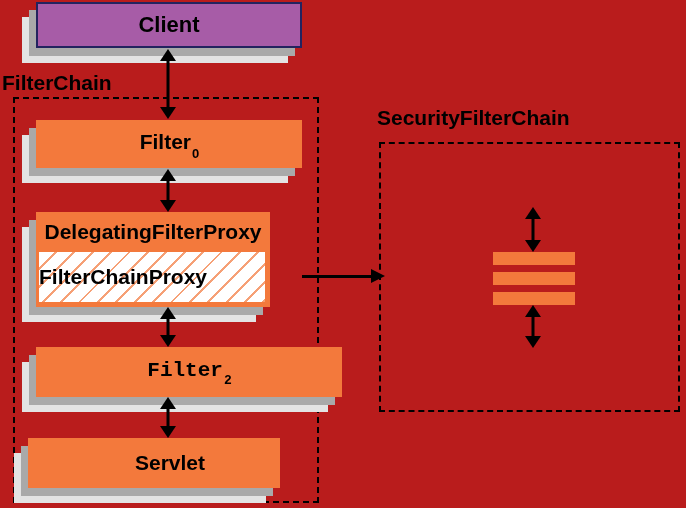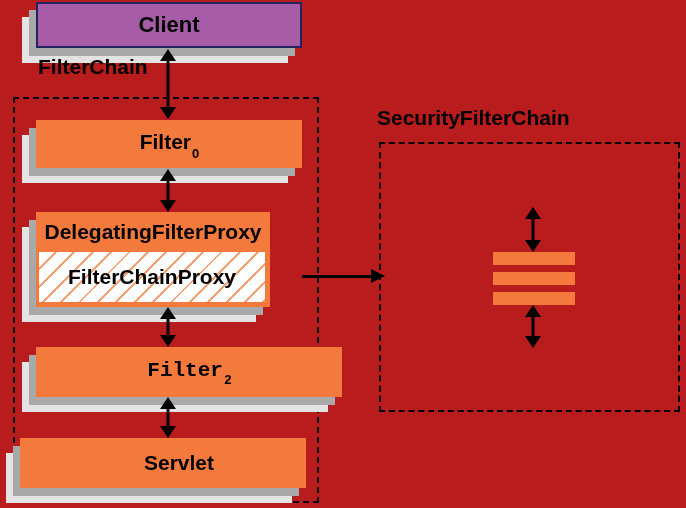--- a/index.html
+++ b/index.html
@@ -19,37 +19,37 @@
   }
   .box{position:absolute;box-sizing:border-box;display:flex;align-items:center;justify-content:center;
        font-size:21px;letter-spacing:0;}
   sub{font-size:13px;position:relative;bottom:-3px;left:1px;}
 
   .client{left:36px;top:2px;width:266px;height:46px;background:var(--purple);
           border:2px solid var(--navy);font-size:22px;
           box-shadow:-7px 8px 0 var(--sh-dark),-14px 15px 0 var(--sh-light);}
 
   .group-title{position:absolute;font-size:21px;white-space:nowrap;}
-  .left-title{left:2px;top:55px;margin-left:36px;}
+  .left-title{left:2px;top:71px;}
   .right-title{left:377px;top:106px;}
 
   .dashed{position:absolute;box-sizing:border-box;border:2px dashed #000;background:transparent;}
   .left-dashed{left:13px;top:97px;width:306px;height:406px;}
   .right-dashed{left:379px;top:142px;width:301px;height:270px;}
 
   .obox{background:var(--orange);
         box-shadow:-7px 8px 0 var(--sh-dark),-14px 15px 0 var(--sh-light);}
   .filter0{left:36px;top:120px;width:266px;height:48px;}
   .delegating{left:36px;top:212px;width:234px;height:95px;flex-direction:column;justify-content:flex-start;}
   .dfp-title{height:40px;line-height:40px;width:100%;text-align:center;}
   .fcp{position:absolute;left:3px;right:5px;top:40px;bottom:5px;
        background:repeating-linear-gradient(135deg,rgba(0,0,0,0) 0 11px,var(--hatch) 11px 13px),#fff;
-       display:flex;align-items:center;justify-content:center;font-size:21px;}
+       display:flex;align-items:center;font-size:21px;}
   .filter2{left:36px;top:347px;width:306px;height:50px;font-family:Liberation Mono, monospace;}
-  .servlet{left:20px;top:438px;width:286px;height:50px;padding-left:32px;}
+  .servlet{left:28px;top:438px;width:252px;height:50px;padding-left:32px;}
 
   .secf0{left:403px;top:157px;width:264px;height:51px;
          box-shadow:-8px 8px 0 var(--sh-single);}
   .secfn{left:402px;top:348px;width:264px;height:49px;
          box-shadow:-7px 8px 0 var(--sh-dark),-14px 15px 0 var(--sh-light);}
 
   .qbars{position:absolute;left:493px;top:252px;width:82px;}
   .qbar{height:13px;margin-bottom:7px;background:var(--orange);}
   .qbar:last-child{margin-bottom:0;}
 

